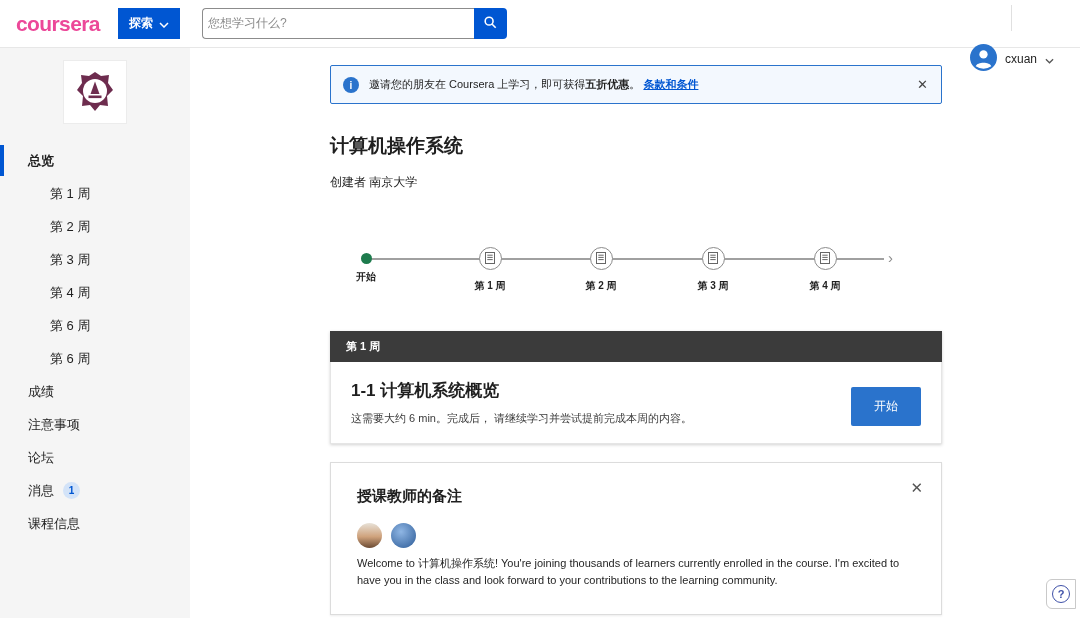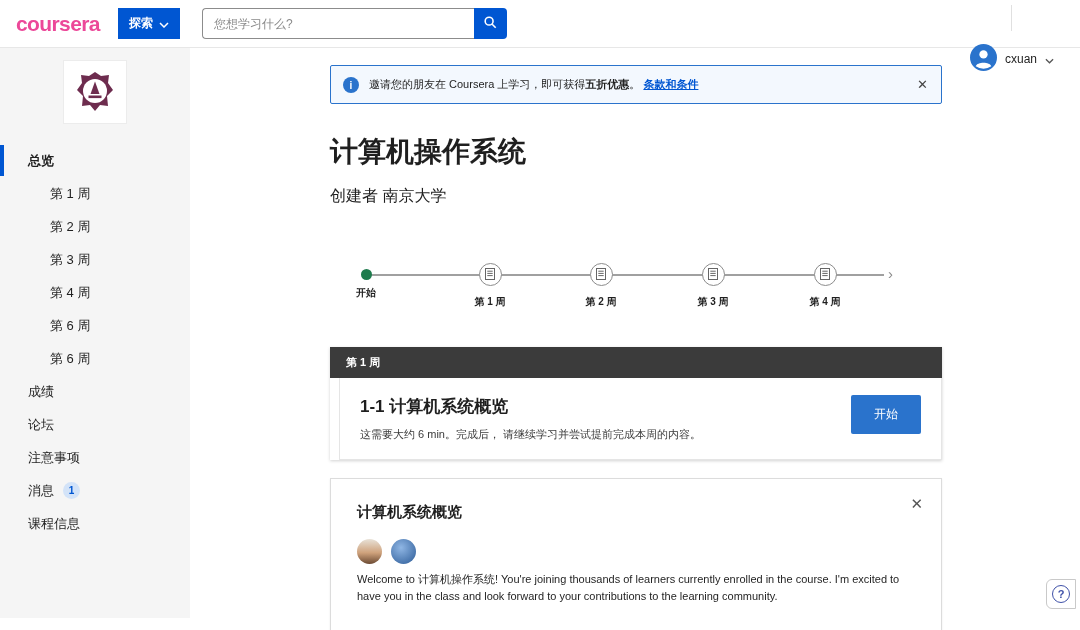--- a/index.html
+++ b/index.html
@@ -9,21 +9,21 @@
     background:#fff; color:#1f1f1f; overflow:hidden; position:relative;
   }
   
   .header { position:absolute; top:0; left:0; width:1080px; height:48px;
     background:#fff; border-bottom:1px solid #e7e7e7; display:flex; align-items:center; z-index:20; }
   .logo { font-size:21px; font-weight:bold; color:#ec4899; letter-spacing:-0.6px; margin-left:16px; cursor:pointer; }
   .explore-btn { margin-left:18px; background:#0056d2; color:#fff; font-size:12px; border:none;
     border-radius:0; padding:7px 11px; display:flex; align-items:center; gap:6px; cursor:pointer; font-weight:bold; }
   .search-wrap { margin-left:22px; display:flex; }
   .search-input { width:272px; height:31px; border:1px solid #8c8c8c; border-right:none;
-    border-radius:4px 0 0 4px; padding:0 11px; font-size:12px; color:#444; background:#fff; }
+    border-radius:4px 0 0 4px; padding:0 5px; font-size:12px; color:#444; background:#fff;font-family:Liberation Mono, monospace; }
   .search-input::placeholder { color:#8a8a8a; }
   .search-btn { width:33px; height:31px; background:#0056d2; border:none; border-radius:0 4px 4px 0;
     display:flex; align-items:center; justify-content:center; cursor:pointer; }
   .header-right { margin-left:auto; margin-right:26px; display:flex; align-items:center; gap:13px;flex-direction:column; }
   .bell { cursor:pointer; display:flex; align-items:center; }
   .hdr-divider { width:1px; height:26px; background:#e0e0e0; }
   .user { display:flex; align-items:center; gap:8px; cursor:pointer; }
   .user-name { font-size:12px; color:#1f1f1f; }
   
   .sidebar { position:absolute; top:36px; left:0; width:190px; height:582px; background:#f5f5f5; }
@@ -40,37 +40,37 @@
   .content { position:absolute; left:330px; top:48px; width:612px; }
   .banner { margin-top:17px; border:1px solid #2a73cc; background:#f3f8fe; border-radius:2px;
     padding:9px 34px 9px 12px; display:flex; position:relative; }
   .banner-icon { width:16px; height:16px; border-radius:50%; background:#2a73cc; color:#fff; font-size:10px;
     font-weight:bold; display:flex; align-items:center; justify-content:center; flex:0 0 16px; margin-right:10px; margin-top:2px; }
   .banner-text { font-size:11px; line-height:1.7; color:#1f1f1f; }
   .blue-link { color:#0056d2; font-weight:bold; cursor:pointer; }
   .underlined { text-decoration:underline; }
   .banner-close { position:absolute; right:13px; top:50%; transform:translateY(-50%); color:#444;
     font-size:13px; cursor:pointer; line-height:1; }
-  .course-title { margin-top:29px; font-size:28px; font-weight:bold; }
-  .creator { margin-top:15px; font-size:16px; }
+  .course-title { margin-top:29px; font-size:19px; font-weight:bold; }
+  .creator { margin-top:15px; font-size:12px; }
   
   .timeline { position:relative; margin-top:56px; height:62px; }
   .tl-line { position:absolute; left:36px; width:518px; top:11px; height:2px; background:#a0a0a0; }
   .tl-arrow { position:absolute; left:558px; top:2px; color:#8c8c8c; font-size:15px; }
   .tl-node { position:absolute; top:0; width:90px; margin-left:-45px; text-align:center; }
   .tl-circle { width:23px; height:23px; border-radius:50%; background:#fff; border:1px solid #8c8c8c;
     margin:0 auto; display:flex; align-items:center; justify-content:center; }
   .tl-dot { width:11px; height:11px; border-radius:50%; background:#1e7b4d; margin:6px auto 0; }
   .tl-label { font-size:10px; font-weight:bold; margin-top:9px; }
   .tl-start .tl-label { margin-top:6px; }
   
   .week-card { margin-top:22px; box-shadow:0 1px 3px rgba(0,0,0,0.18); }
   .week-bar { background:#3b3b3b; color:#fff; font-size:11px; font-weight:bold; padding:8px 16px; }
-  .lesson { background:#fff; display:flex; align-items:flex-start; padding:17px 20px;
-    border:1px solid #e5e5e5; border-top:none;margin-left:9px; }
+  .lesson { background:#fff; display:flex; align-items:flex-end; padding:17px 20px;
+    border:1px solid #e5e5e5; border-top:none; }
   .lesson-info { flex:1; }
   .lesson-title { font-size:17px; font-weight:bold; }
   .lesson-desc { font-size:11px; color:#3b3b3b; margin-top:9px; }
   .start-btn { background:#2a73cc; color:#fff; border:none; font-size:12px; padding:11px 23px;
     border-radius:2px; cursor:pointer; margin-left:18px; }
   
   .notes-card { margin-top:18px; border:1px solid #dcdcdc; background:#fff; padding:24px 26px;
     position:relative; box-shadow:0 1px 2px rgba(0,0,0,0.08); }
   .notes-title { font-size:15px; font-weight:bold; }
   .notes-close { position:absolute; top:16px; right:18px; font-size:15px; color:#555; cursor:pointer; }
@@ -163,24 +163,24 @@
   <div class="nav-item sub">
     <span>第 6 周</span>
   </div>
   <div class="nav-item sub">
     <span>第 6 周</span>
   </div>
   <div class="nav-item">
     <span>成绩</span>
   </div>
   <div class="nav-item">
+    <span>注意事项</span>
+  </div>
+  <div class="nav-item">
     <span>论坛</span>
-  </div>
-  <div class="nav-item">
-    <span>注意事项</span>
   </div>
   <div class="nav-item">
     <span>消息</span>
     <span class="badge">1</span>
   </div>
   <div class="nav-item">
     <span>课程信息</span>
   </div>
 </div>
 
@@ -259,21 +259,21 @@
     <div class="lesson">
       <div class="lesson-info">
         <div class="lesson-title">1-1 计算机系统概览</div>
         <div class="lesson-desc">这需要大约 6 min。完成后， 请继续学习并尝试提前完成本周的内容。</div>
       </div>
       <button class="start-btn">开始</button>
     </div>
   </div>
 
   <div class="notes-card">
-    <div class="notes-title">计算机系统概览</div>
+    <div class="notes-title">授课教师的备注</div>
     <span class="notes-close">✕</span>
     <div class="avatars">
       <span class="avatar-s avatar-1"></span>
       <span class="avatar-s avatar-2"></span>
     </div>
     <div class="notes-p">Welcome to 计算机操作系统! You're joining thousands of learners currently enrolled in the course. I'm excited to have you in the class and look forward to your contributions to the learning community.</div>
 
   </div>
 
 </div>

